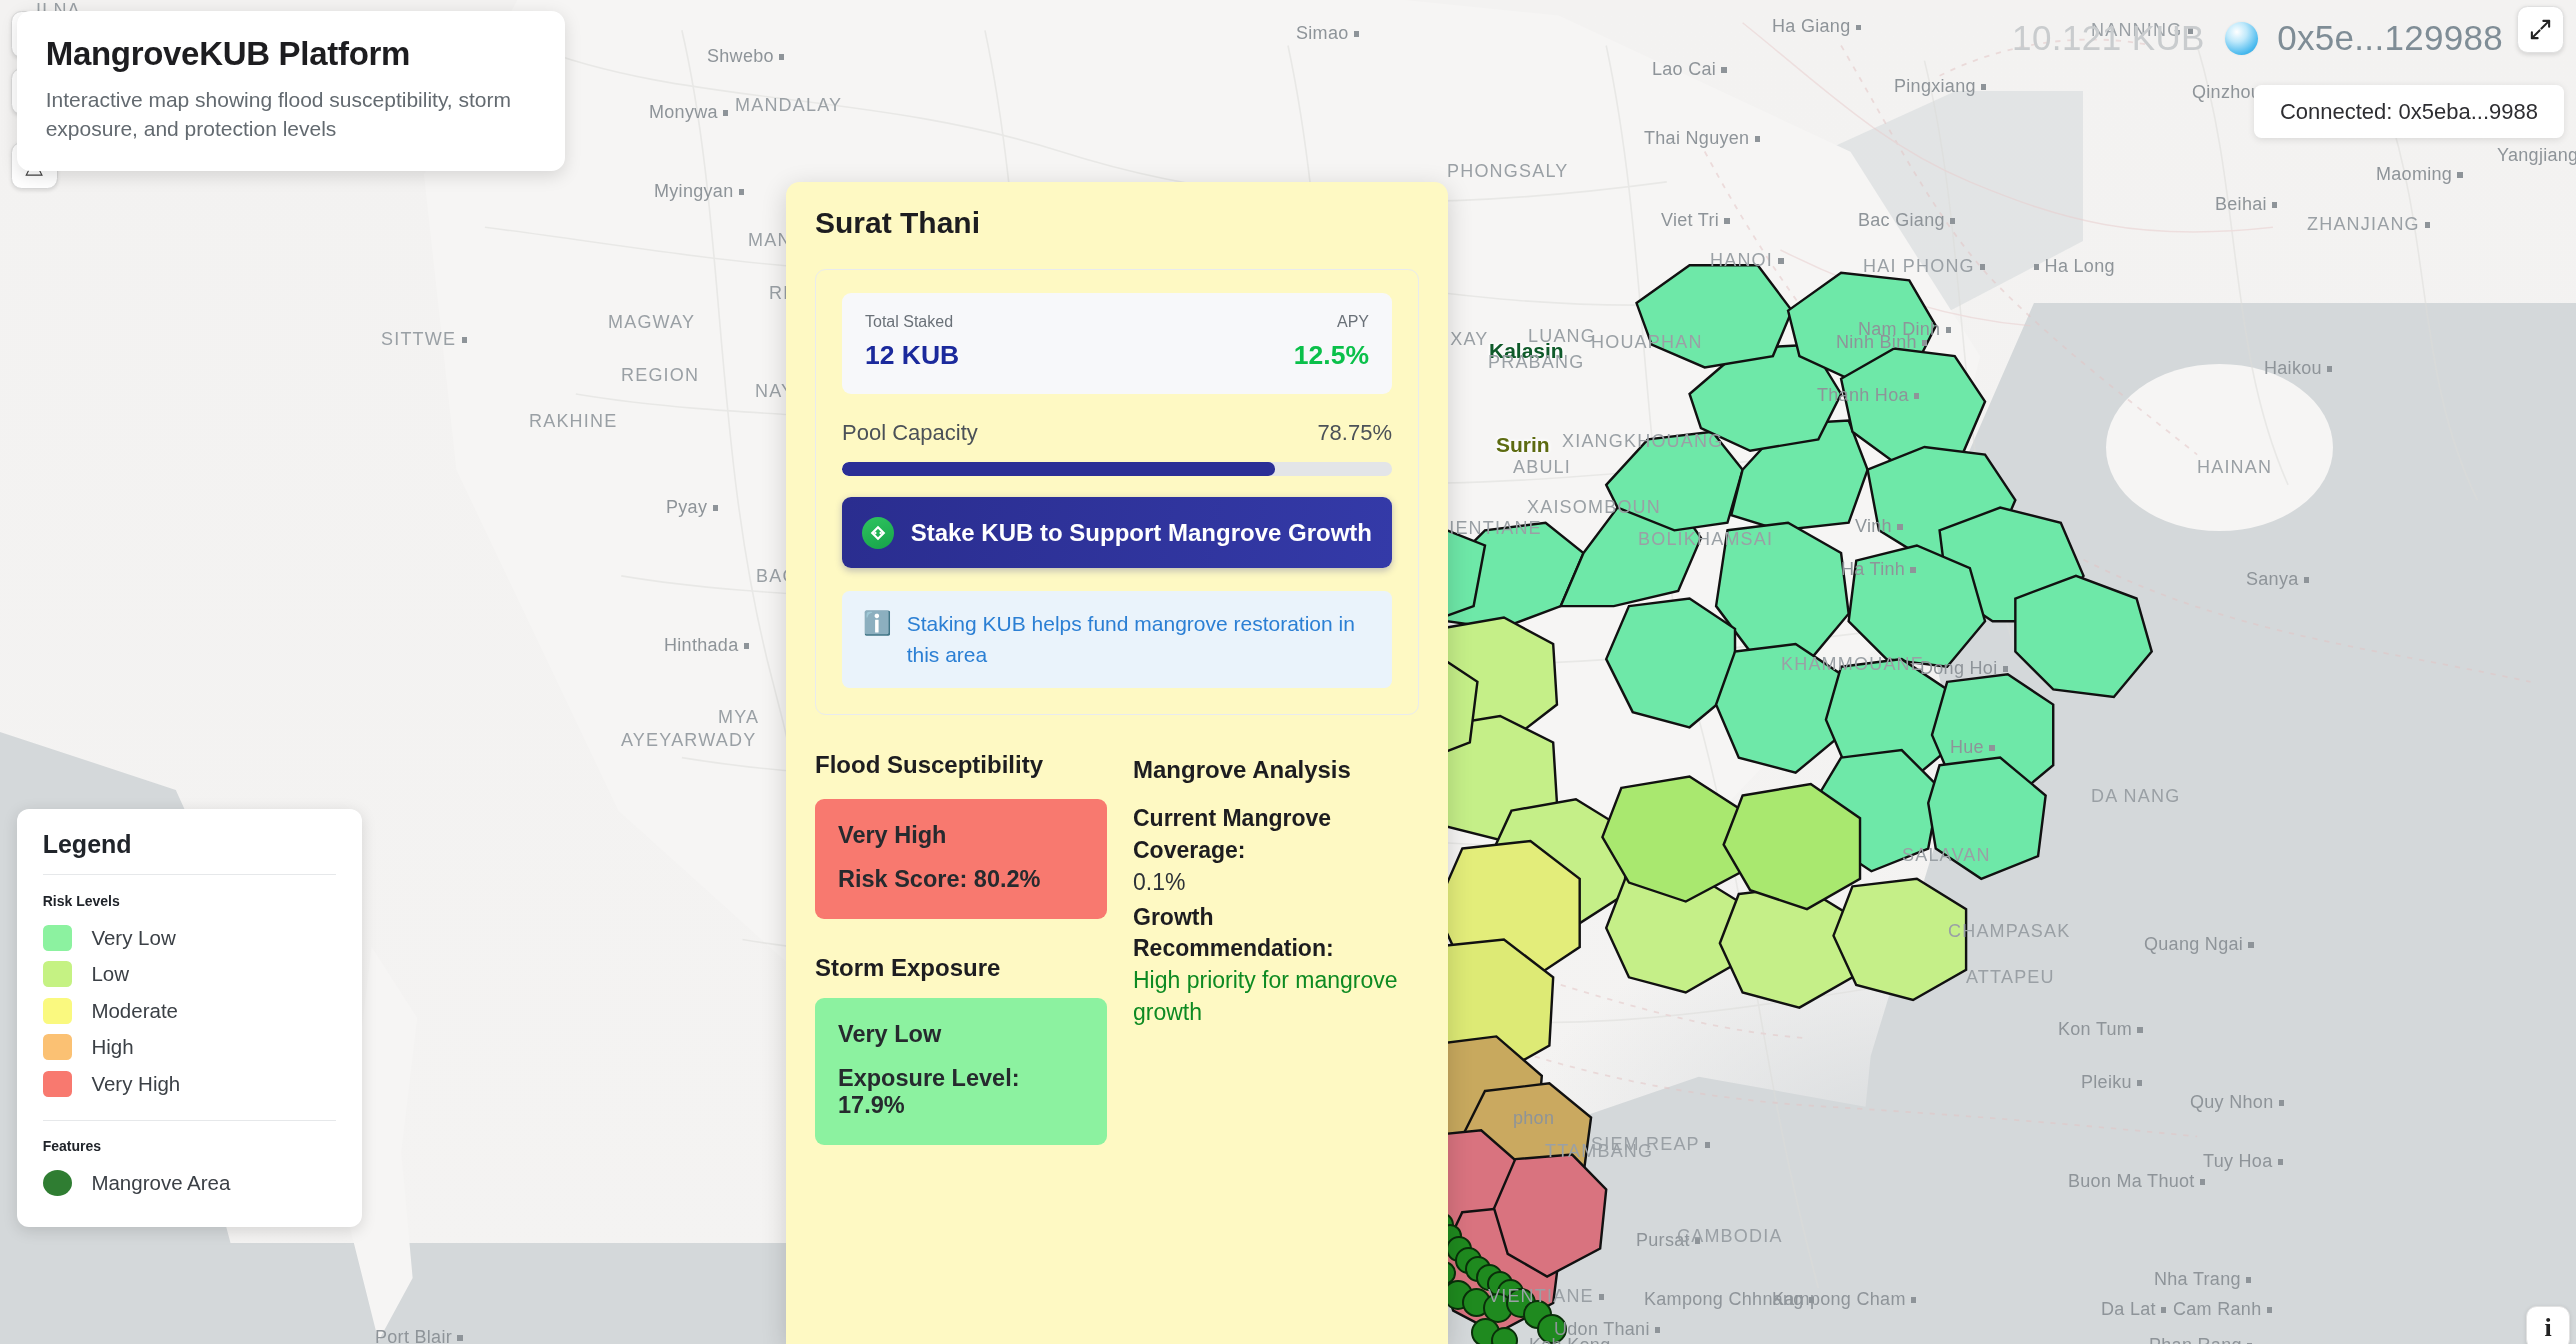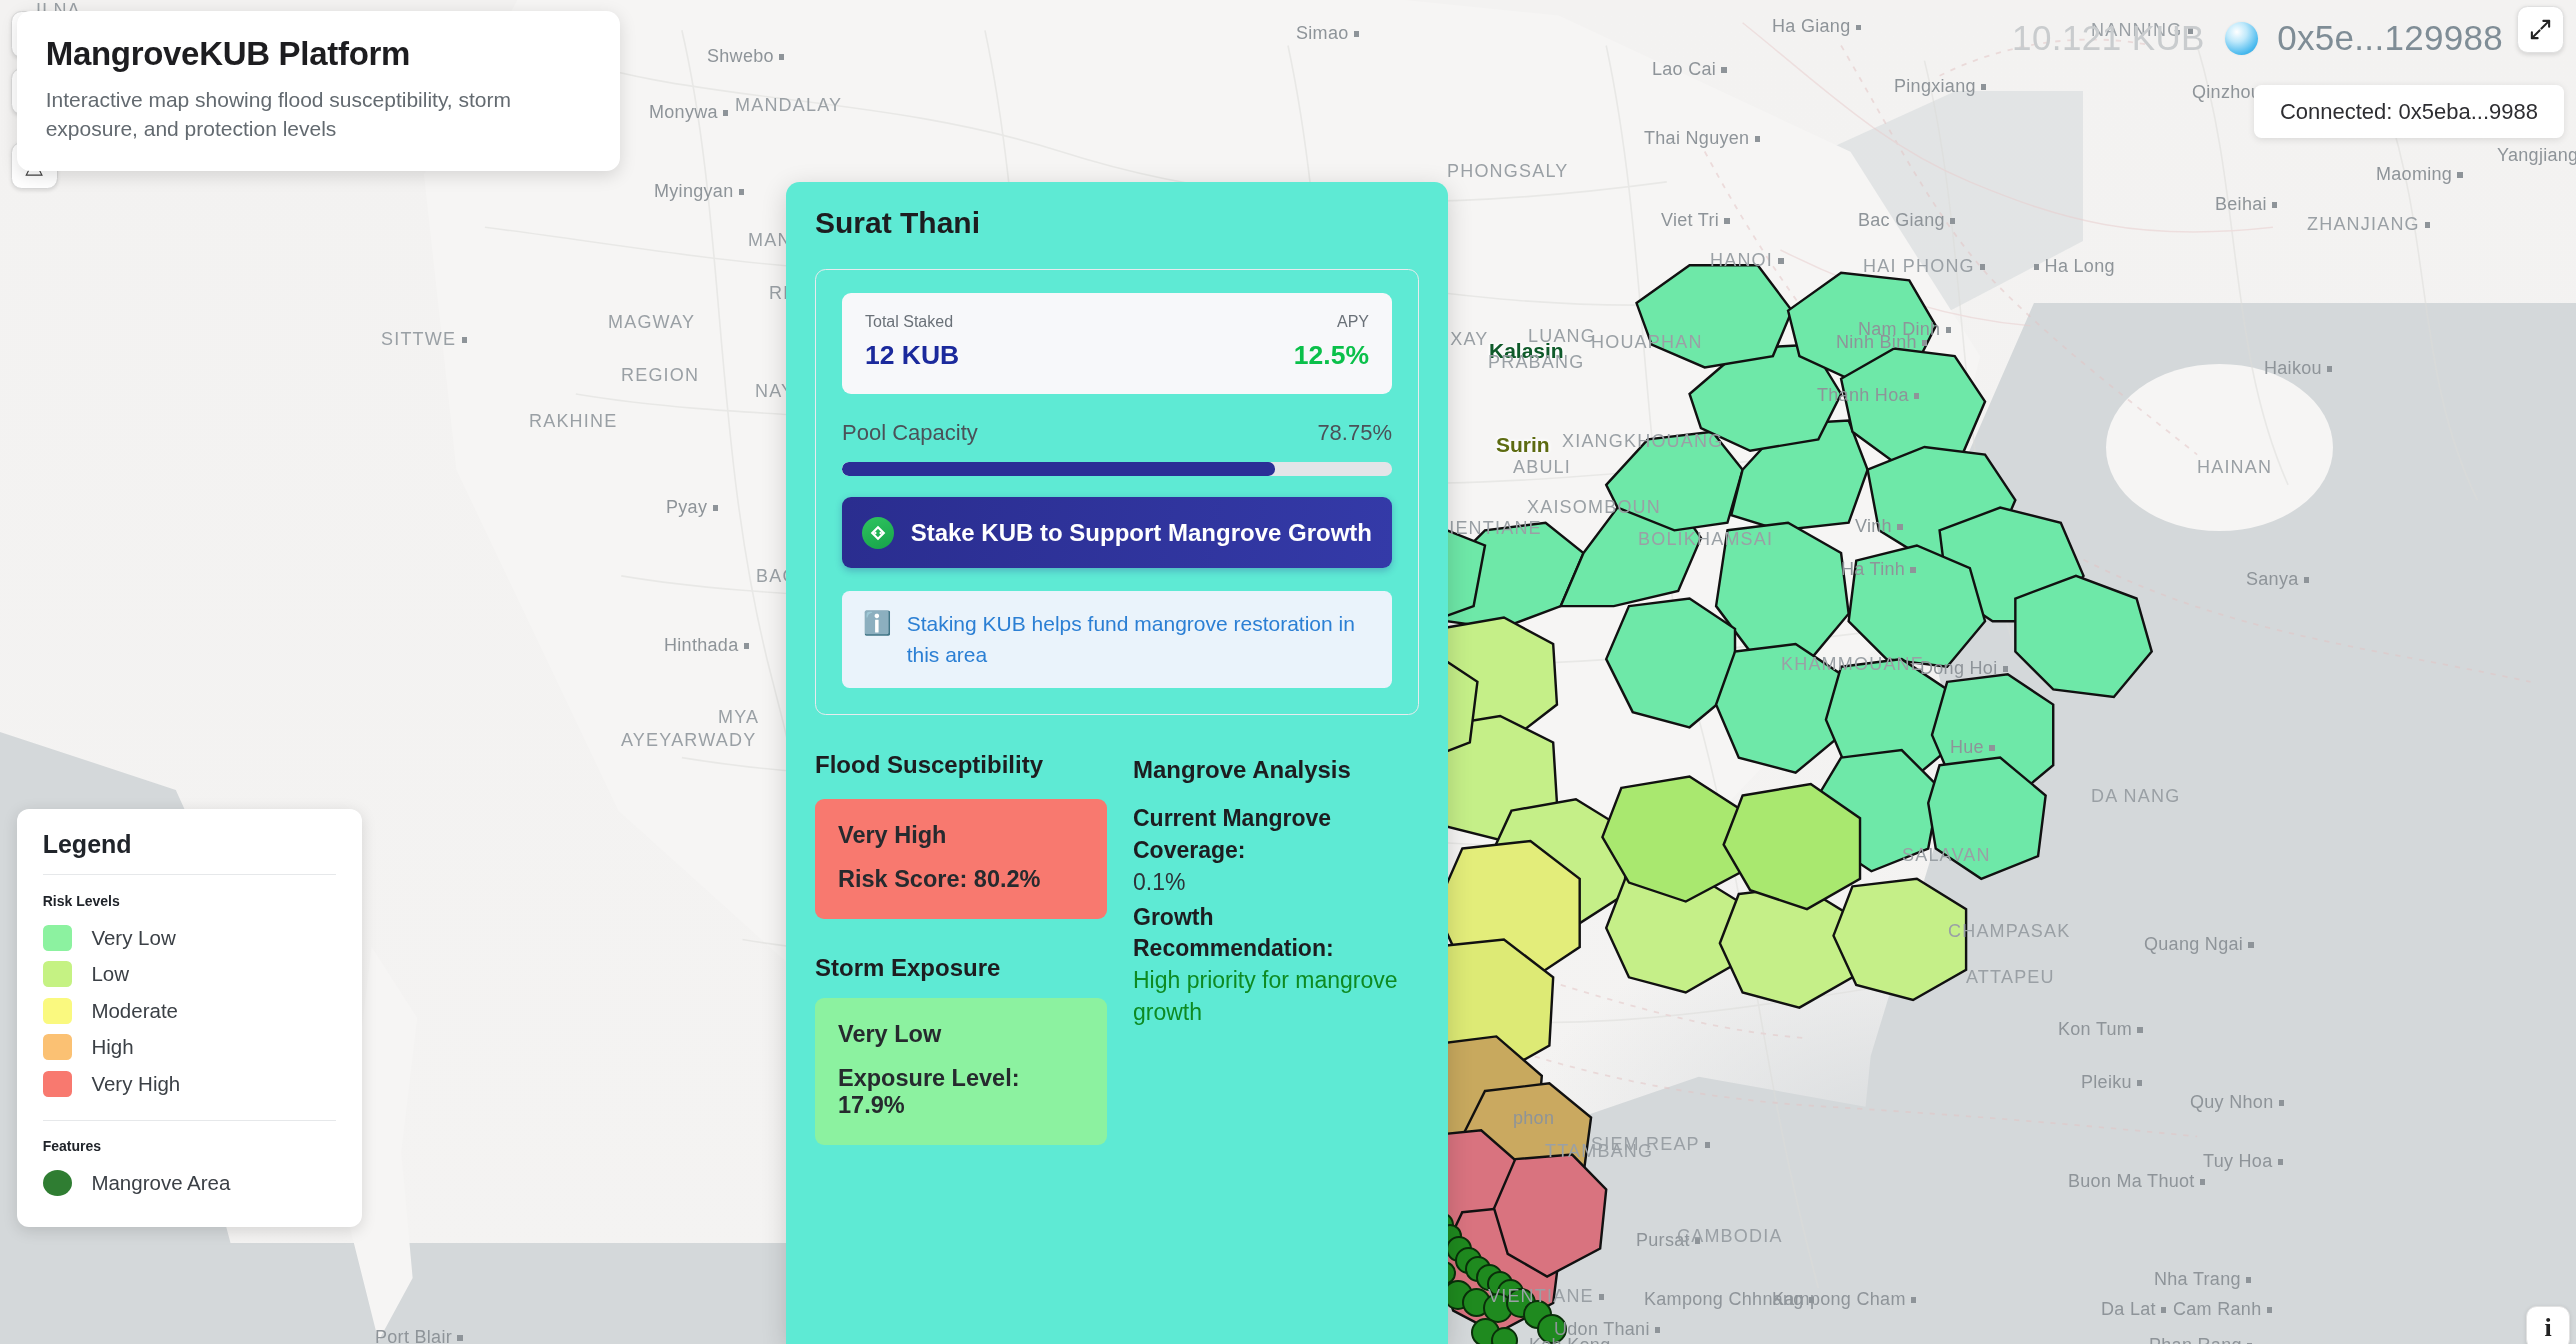--- a/index.html
+++ b/index.html
@@ -177,21 +177,21 @@
     box-shadow: 0 1.5px 7.6px rgba(0,0,0,.10);
     font-size: 22px;
     color: #2e2e32;
     z-index: 40;
     white-space: nowrap;
   }
 
   
   .header-card {
     position: absolute; left: 16.7px; top: 10.6px;
-    width: 603px;
+    width: 548px;
     background: #fff;
     border-radius: 13.6px;
     padding: 24px 29px 27px 29px;
     box-shadow: 0 4.5px 16.7px rgba(0,0,0,.13);
     z-index: 30;
   }
   .header-title {
     font-size: 33px;
     font-weight: 700;
     color: #1d1d20;
@@ -238,21 +238,21 @@
   }
   .legend-swatch.circle { border-radius: 50%; width: 29px; height: 26px; }
   .legend-label { font-size: 20.5px; color: #3b4046; }
   .legend-rule2 { height: 0.8px; background: #e6e8ea; margin: 18px 0 16.7px 0; }
 
   
   .popup {
     position: absolute; left: 786px; top: 182px;
     width: 662px;
     min-height: 1162px;
-    background: #5eead4;
+    background: #fef9c3;
     border-radius: 13.6px 13.6px 0 0;
     box-shadow: 0 6px 26px rgba(0,0,0,.16);
     padding: 24px 29px 14px 29px;
     z-index: 35;
     overflow: hidden;
   }
   .popup-title {
     font-size: 30px;
     font-weight: 700;
     color: #1d1d20;

